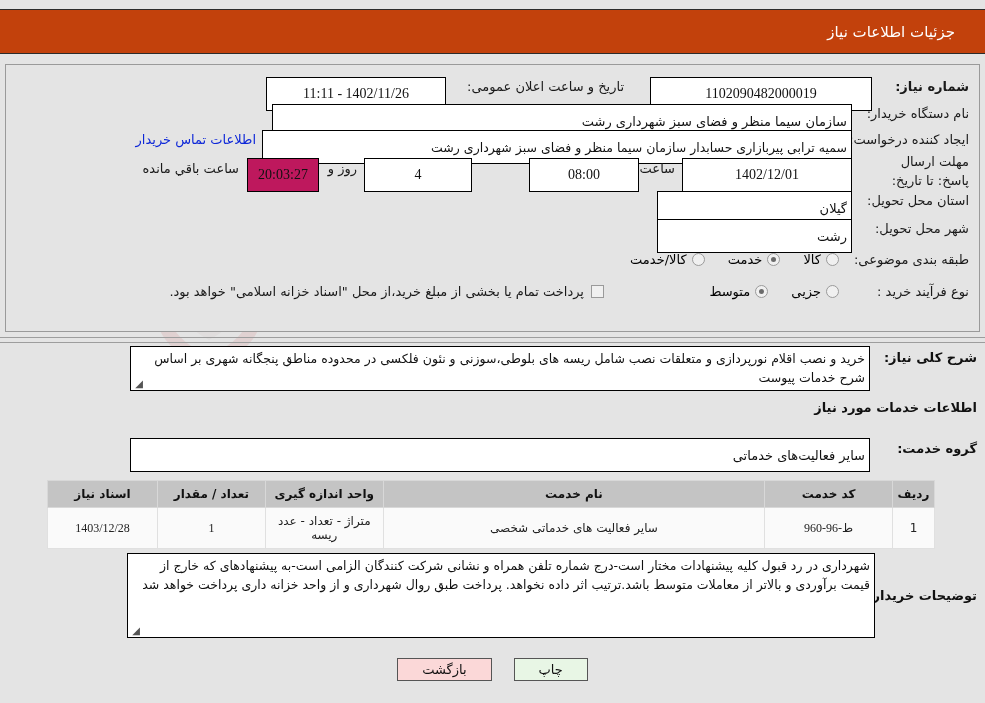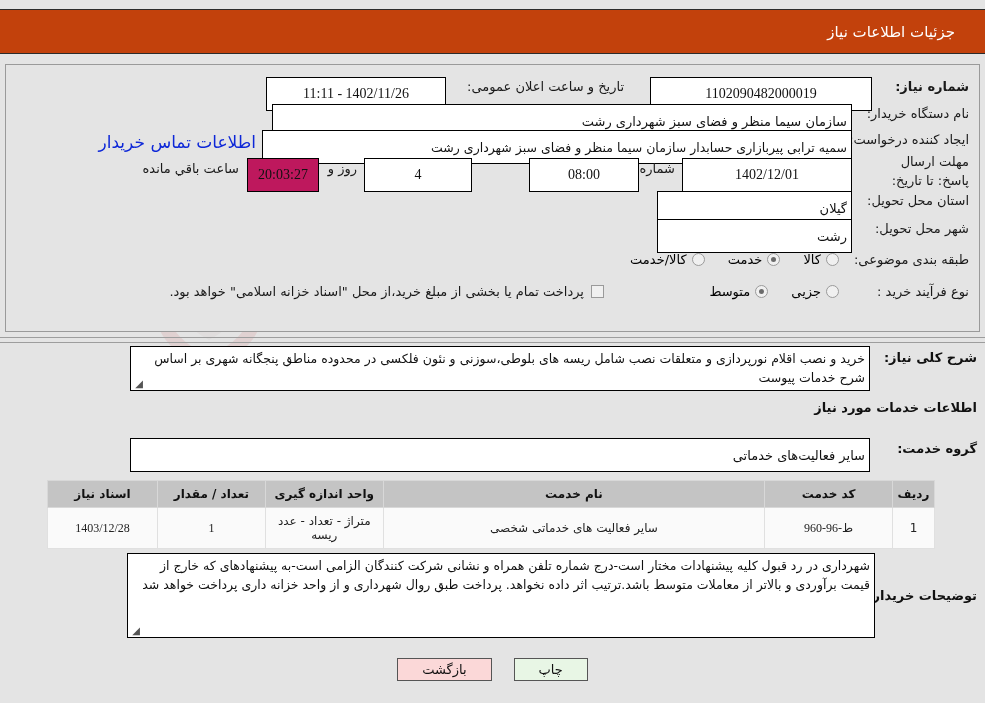--- a/index.html
+++ b/index.html
@@ -85,21 +85,21 @@
     padding: 16px 4px;
     font-family: "DejaVu Sans", "Liberation Sans", sans-serif;
     overflow: hidden;
     white-space: nowrap;
   }
   .fld.c { justify-content: center; }
   .fld.r { justify-content: flex-start; }
   .fld.cream { background: #be185d; }
   .ltr { direction: ltr; font-family: "Liberation Serif", serif; font-size:14px; }
 
-  a.link { color: #0d27d8; font-size: 17px; text-decoration: none; cursor: pointer; }
+  a.link { color: #0d27d8; font-size: 13px; text-decoration: none; cursor: pointer; }
 
   
   .radio {
     width: 13px; height: 13px; border-radius: 50%;
     border: 1px solid #9a9a9a;
     background: #f0f0f0;
     display: inline-block; position: relative;
     vertical-align: middle;
   }
   .radio.on::after {
@@ -220,21 +220,21 @@
     <div class="row" style="right:10px; top:67px;">
       <span class="lbl">ایجاد کننده درخواست:</span>
     </div>
     <div class="fld r" style="position:absolute; right:127px; top:65px; width:590px; font-size:12.5px;">سمیه ترابی پیربازاری حسابدار سازمان سیما منظر و فضای سبز شهرداری رشت</div>
     <a class="link" style="position:absolute; right:723px; top:67px;">اطلاعات تماس خریدار</a>
 
     <div style="position:absolute; right:10px; top:86px; width:95px;">
       <span class="lbl2">مهلت ارسال پاسخ: تا تاریخ:</span>
     </div>
     <div class="fld c ltr" style="position:absolute; right:127px; top:93px; width:170px;">1402/12/01</div>
-    <span class="lbl" style="position:absolute; right:304px; top:96px;">شماره</span>
+    <span class="lbl" style="position:absolute; right:304px; top:96px;">ساعت</span>
     <div class="fld c ltr" style="position:absolute; right:340px; top:93px; width:110px;">08:00</div>
     <div class="fld c ltr" style="position:absolute; right:507px; top:93px; width:108px;">4</div>
     <span class="lbl" style="position:absolute; right:622px; top:96px;">روز و</span>
     <div class="fld c cream ltr" style="position:absolute; right:660px; top:93px; width:72px;">20:03:27</div>
     <span class="lbl" style="position:absolute; right:740px; top:96px;">ساعت باقي مانده</span>
 
     <div class="row" style="right:10px; top:128px;">
       <span class="lbl">استان محل تحویل:</span>
     </div>
     <div class="fld r" style="position:absolute; right:127px; top:126px; width:195px;">گیلان</div>

